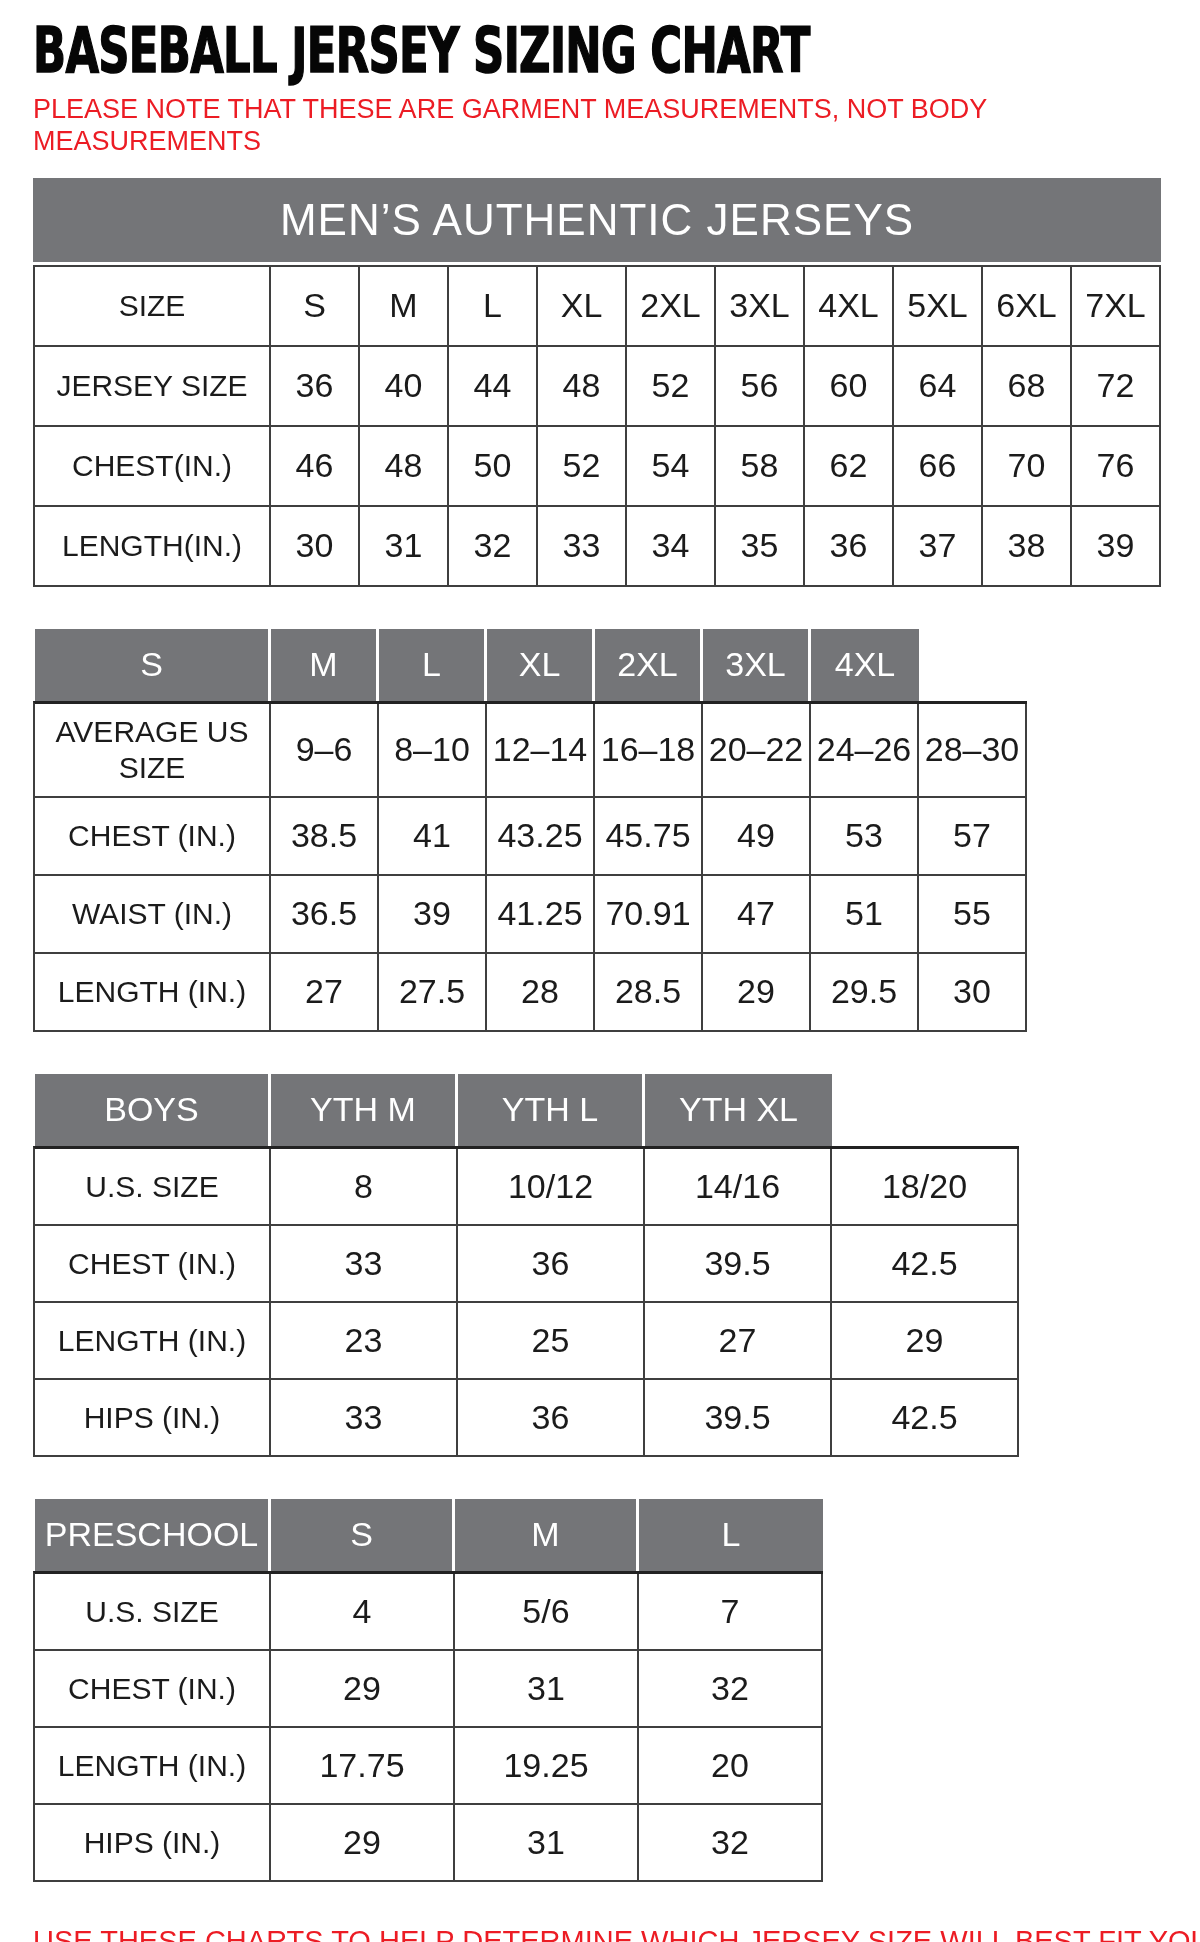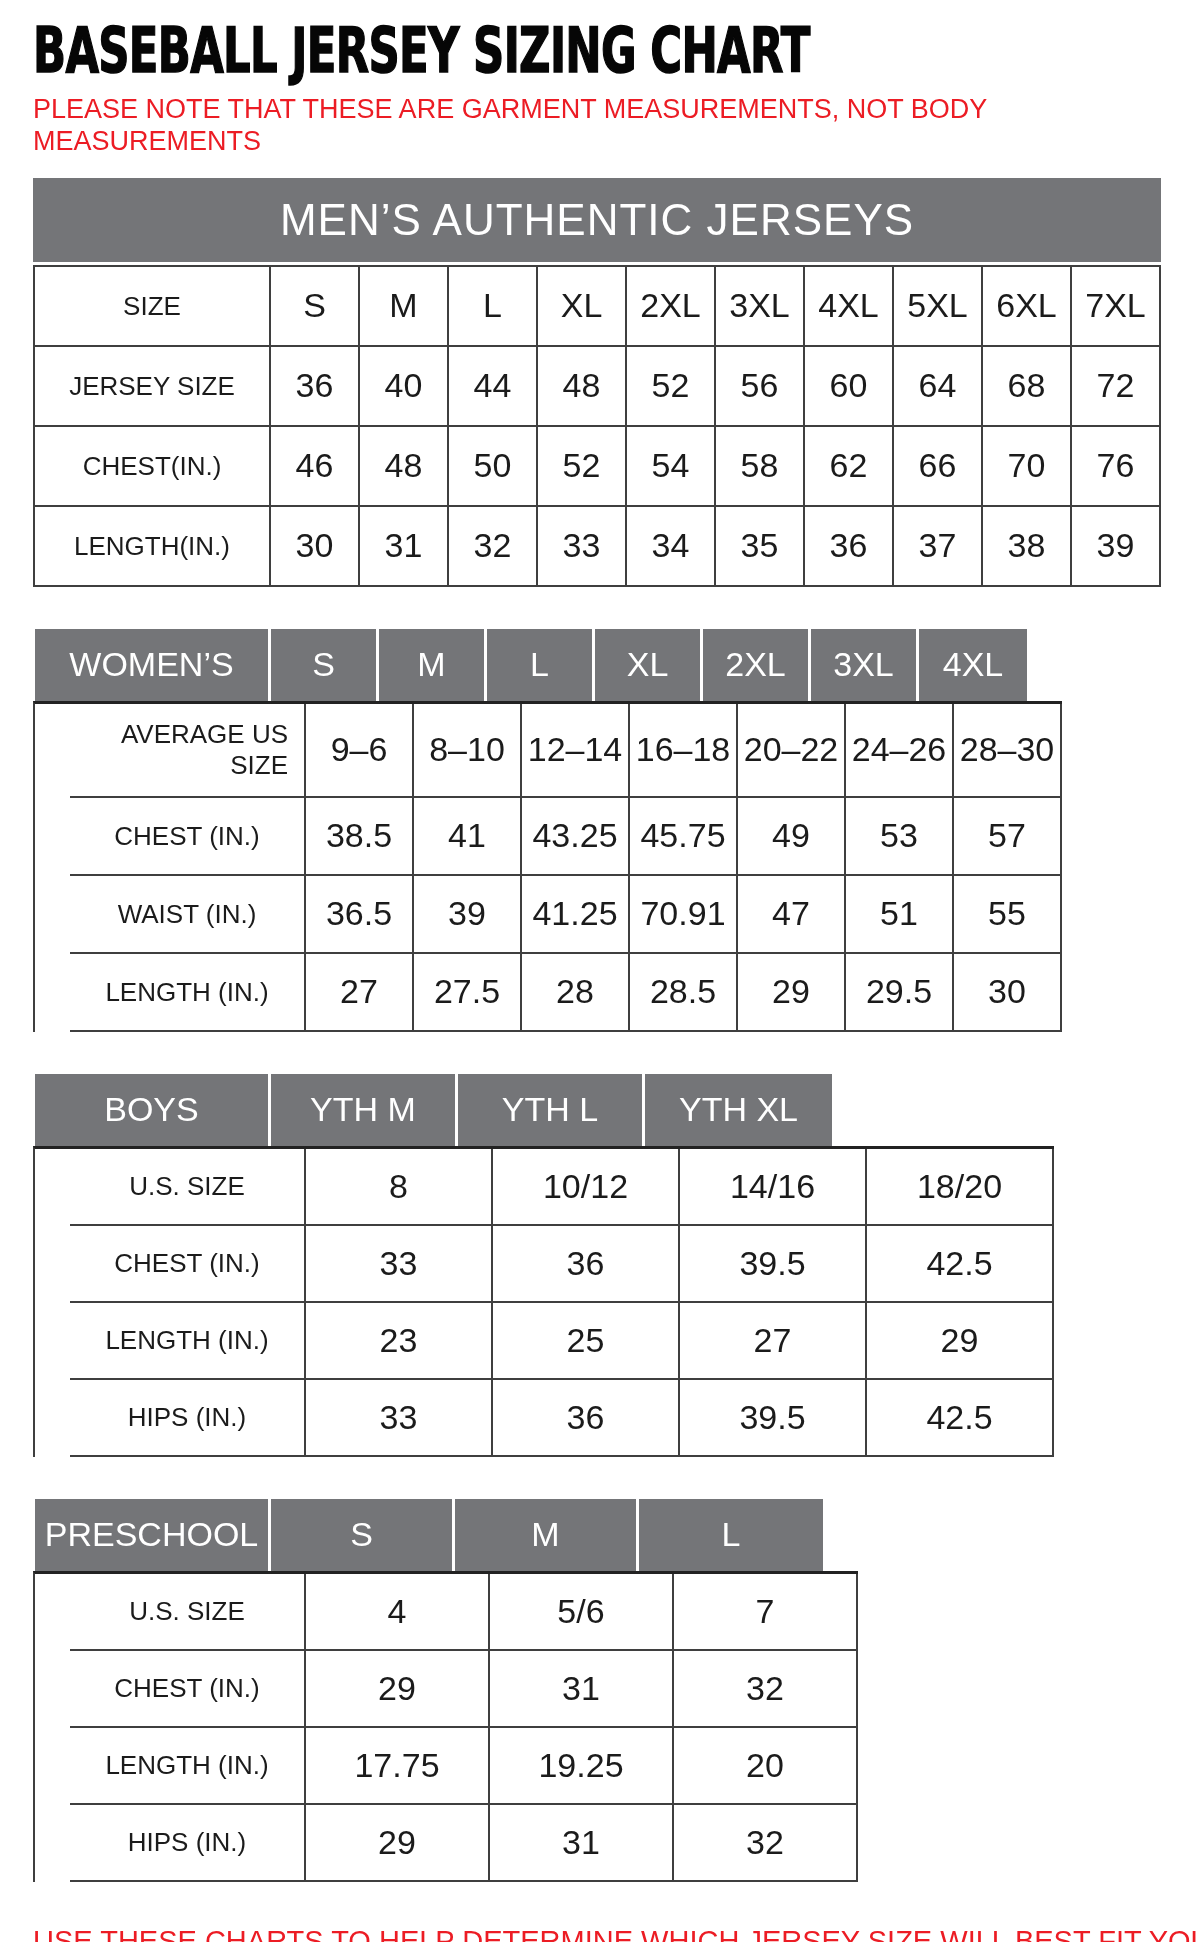--- a/index.html
+++ b/index.html
@@ -39,30 +39,30 @@
     display:flex; align-items:center; justify-content:center;
     font-size:34px; height:72px; box-sizing:border-box;
     border-right:3px solid #fff;
   }
   .ghead .hcell:last-child { border-right:none; }
   .gbody {
     display:grid; width:max-content;
     border-left:2px solid var(--border,#3f3f3f);
     border-top:2px solid var(--border,#3f3f3f);
   }
-  .gbody.under-head { border-top:3px solid #222;padding-left:35px; }
+  .gbody.under-head { border-top:3px solid #222; }
   .cell {
     box-sizing:border-box; background:#fff;
     border-right:2px solid var(--border,#3f3f3f);
     border-bottom:2px solid var(--border,#3f3f3f);
     display:flex; align-items:center; justify-content:center;
     text-align:center;
   }
   .cell.val { font-size:34px; }
-  .cell.lab { font-size:26px; line-height:1.18; padding:0 16px;text-align:right; }
+  .cell.lab { font-size:30px; line-height:1.18; padding:0 16px; }
 </style>
 </head>
 <body>
 
 <div class="page">
   <h1 class="title">BASEBALL JERSEY SIZING CHART</h1>
   <p class="note">PLEASE NOTE THAT THESE ARE GARMENT MEASUREMENTS, NOT BODY MEASUREMENTS</p>
   <div id="tables">
       <div class="tbl" style="width: 1128px;">
         <div class="banner">MEN’S AUTHENTIC JERSEYS</div>
@@ -108,21 +108,20 @@
           <div class="cell val">34</div>
           <div class="cell val">35</div>
           <div class="cell val">36</div>
           <div class="cell val">37</div>
           <div class="cell val">38</div>
           <div class="cell val">39</div>
         </div>
       </div>
       <div class="tbl" style="width: 994px;">
         <div class="ghead" style="grid-template-columns: 236px 108px 108px 108px 108px 108px 108px 108px;">
-          <div class="hcell">WOMEN’S</div>
           <div class="hcell">S</div>
           <div class="hcell">M</div>
           <div class="hcell">L</div>
           <div class="hcell">XL</div>
           <div class="hcell">2XL</div>
           <div class="hcell">3XL</div>
           <div class="hcell">4XL</div>
         </div>
         <div class="gbody under-head" style="grid-template-columns: 236px 108px 108px 108px 108px 108px 108px 108px; grid-template-rows: 94px 78px 78px 78px;">
           <div class="cell lab">AVERAGE US SIZE</div>

